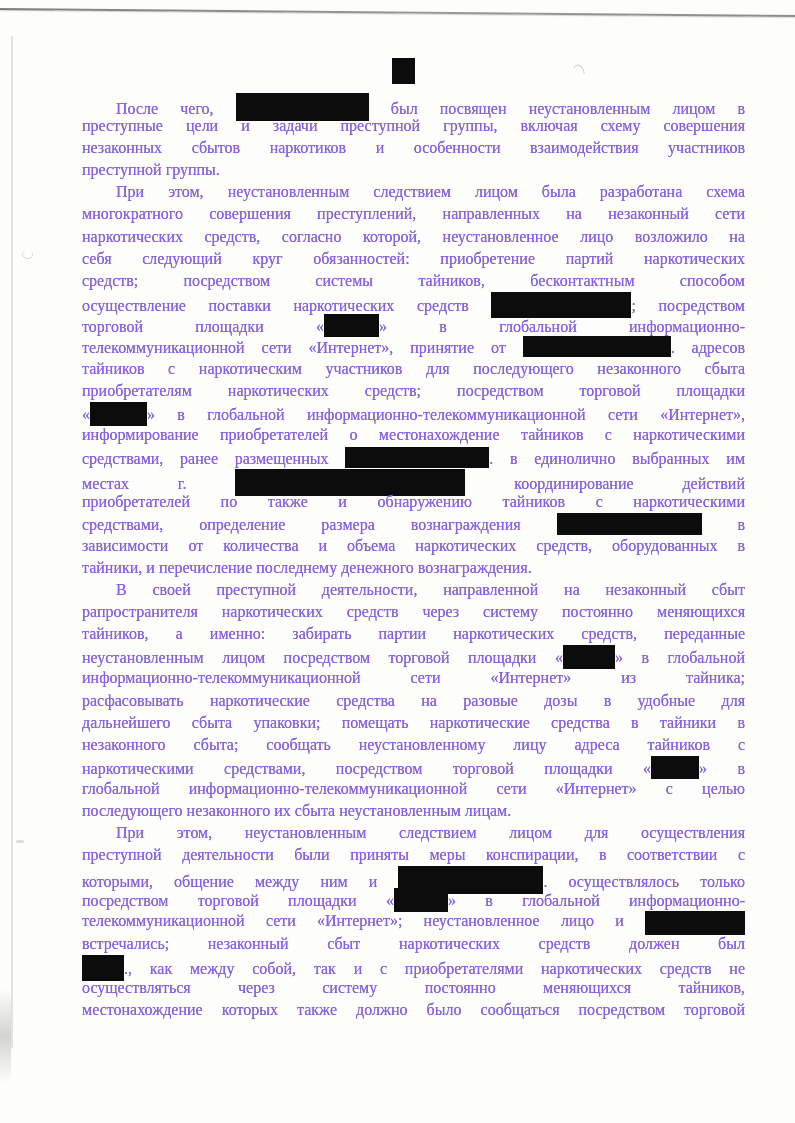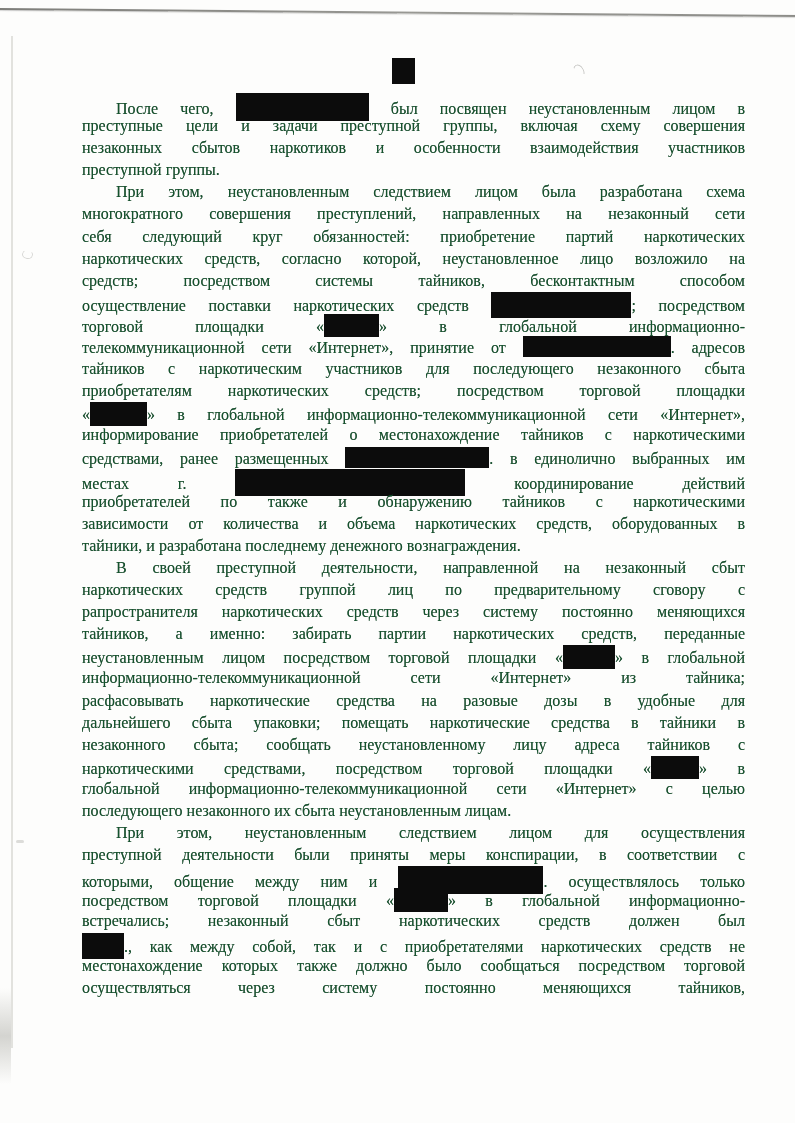--- a/index.html
+++ b/index.html
@@ -101,64 +101,65 @@
 <div id="page">
   <div id="scan-top-line"></div>
   <div id="scan-left-line"></div>
   <div id="scan-left-smudge"></div>
   <div id="speck-top-right" class="speck"></div>
   <div id="speck-left-1" class="speck"></div>
   <div id="speck-left-2" class="speck"></div>
 
   <div id="pagenum-redact" style="width: 23px; height: 26px; background: rgb(12, 12, 12);"></div>
 
-  <div id="doc-text" style="color: #14532d;">
+  <div id="doc-text" style="color: #8b5cf6;">
       <div class="para">
         <div class="line indent">После чего, <span class="redact" style="width: 133px; height: 28px; vertical-align: -7px; background: rgb(12, 12, 12);"></span> был посвящен неустановленным лицом в</div>
         <div class="line">преступные цели и задачи преступной группы, включая схему совершения</div>
         <div class="line">незаконных сбытов наркотиков и особенности взаимодействия участников</div>
         <div class="line end">преступной группы.</div>
       </div>
       <div class="para">
         <div class="line indent">При этом, неустановленным следствием лицом была разработана схема</div>
         <div class="line">многократного совершения преступлений, направленных на незаконный сети</div>
+        <div class="line">наркотических средств, согласно которой, неустановленное лицо возложило на</div>
         <div class="line">себя следующий круг обязанностей: приобретение партий наркотических</div>
-        <div class="line">наркотических средств, согласно которой, неустановленное лицо возложило на</div>
         <div class="line">средств; посредством системы тайников, бесконтактным способом</div>
         <div class="line">осуществление поставки наркотических средств <span class="redact" style="width: 140px; height: 26px; vertical-align: -7px; background: rgb(12, 12, 12);"></span>; посредством</div>
         <div class="line">торговой площадки «<span class="redact" style="width: 55px; height: 23px; vertical-align: -5px; background: rgb(12, 12, 12);"></span>» в глобальной информационно-</div>
         <div class="line">телекоммуникационной сети «Интернет», принятие от <span class="redact" style="width: 148px; height: 21px; vertical-align: -4px; background: rgb(12, 12, 12);"></span>. адресов</div>
         <div class="line">тайников с наркотическим участников для последующего незаконного сбыта</div>
         <div class="line">приобретателям наркотических средств; посредством торговой площадки</div>
         <div class="line">«<span class="redact" style="width: 57px; height: 24px; vertical-align: -6px; background: rgb(12, 12, 12);"></span>» в глобальной информационно-телекоммуникационной сети «Интернет»,</div>
         <div class="line">информирование приобретателей о местонахождение тайников с наркотическими</div>
         <div class="line">средствами, ранее размещенных <span class="redact" style="width: 144px; height: 21px; vertical-align: -4px; background: rgb(12, 12, 12);"></span>. в единолично выбранных им</div>
         <div class="line">местах г. <span class="redact" style="width: 230px; height: 27px; vertical-align: -7px; background: rgb(12, 12, 12);"></span> координирование действий</div>
         <div class="line">приобретателей по также и обнаружению тайников с наркотическими</div>
+        <div class="line">средствами, определение размера вознаграждения <span class="redact" style="width: 145px; height: 22px; vertical-align: -5px; background: rgb(12, 12, 12);"></span> в</div>
         <div class="line">зависимости от количества и объема наркотических средств, оборудованных в</div>
-        <div class="line end">тайники, и разработана последнему денежного вознаграждения.</div>
+        <div class="line end">тайники, и перечисление последнему денежного вознаграждения.</div>
       </div>
       <div class="para">
         <div class="line indent">В своей преступной деятельности, направленной на незаконный сбыт</div>
-        <div class="line">наркотических средств группой лиц по предварительному сговору с</div>
         <div class="line">рапространителя наркотических средств через систему постоянно меняющихся</div>
         <div class="line">тайников, а именно: забирать партии наркотических средств, переданные</div>
         <div class="line">неустановленным лицом посредством торговой площадки «<span class="redact" style="width: 52px; height: 24px; vertical-align: -6px; background: rgb(12, 12, 12);"></span>» в глобальной</div>
         <div class="line">информационно-телекоммуникационной сети «Интернет» из тайника;</div>
         <div class="line">расфасовывать наркотические средства на разовые дозы в удобные для</div>
         <div class="line">дальнейшего сбыта упаковки; помещать наркотические средства в тайники в</div>
         <div class="line">незаконного сбыта; сообщать неустановленному лицу адреса тайников с</div>
         <div class="line">наркотическими средствами, посредством торговой площадки «<span class="redact" style="width: 48px; height: 23px; vertical-align: -5px; background: rgb(12, 12, 12);"></span>» в</div>
         <div class="line">глобальной информационно-телекоммуникационной сети «Интернет» с целью</div>
         <div class="line end">последующего незаконного их сбыта неустановленным лицам.</div>
       </div>
       <div class="para">
         <div class="line indent">При этом, неустановленным следствием лицом для осуществления</div>
         <div class="line">преступной деятельности были приняты меры конспирации, в соответствии с</div>
         <div class="line">которыми, общение между ним и <span class="redact" style="width: 145px; height: 28px; vertical-align: -7px; background: rgb(12, 12, 12);"></span>. осуществлялось только</div>
         <div class="line">посредством торговой площадки «<span class="redact" style="width: 54px; height: 24px; vertical-align: -6px; background: rgb(12, 12, 12);"></span>» в глобальной информационно-</div>
+        <div class="line">телекоммуникационной сети «Интернет»; неустановленное лицо и <span class="redact" style="width: 100px; height: 24px; vertical-align: -9px; background: rgb(12, 12, 12);"></span></div>
         <div class="line">встречались; незаконный сбыт наркотических средств должен был</div>
         <div class="line"><span class="redact" style="width: 42px; height: 26px; vertical-align: -7px; background: rgb(12, 12, 12);"></span>., как между собой, так и с приобретателями наркотических средств не</div>
+        <div class="line">осуществляться через систему постоянно меняющихся тайников,</div>
         <div class="line">местонахождение которых также должно было сообщаться посредством торговой</div>
-        <div class="line">осуществляться через систему постоянно меняющихся тайников,</div>
       </div>
     </div>
 </div>
 
 </body></html>

